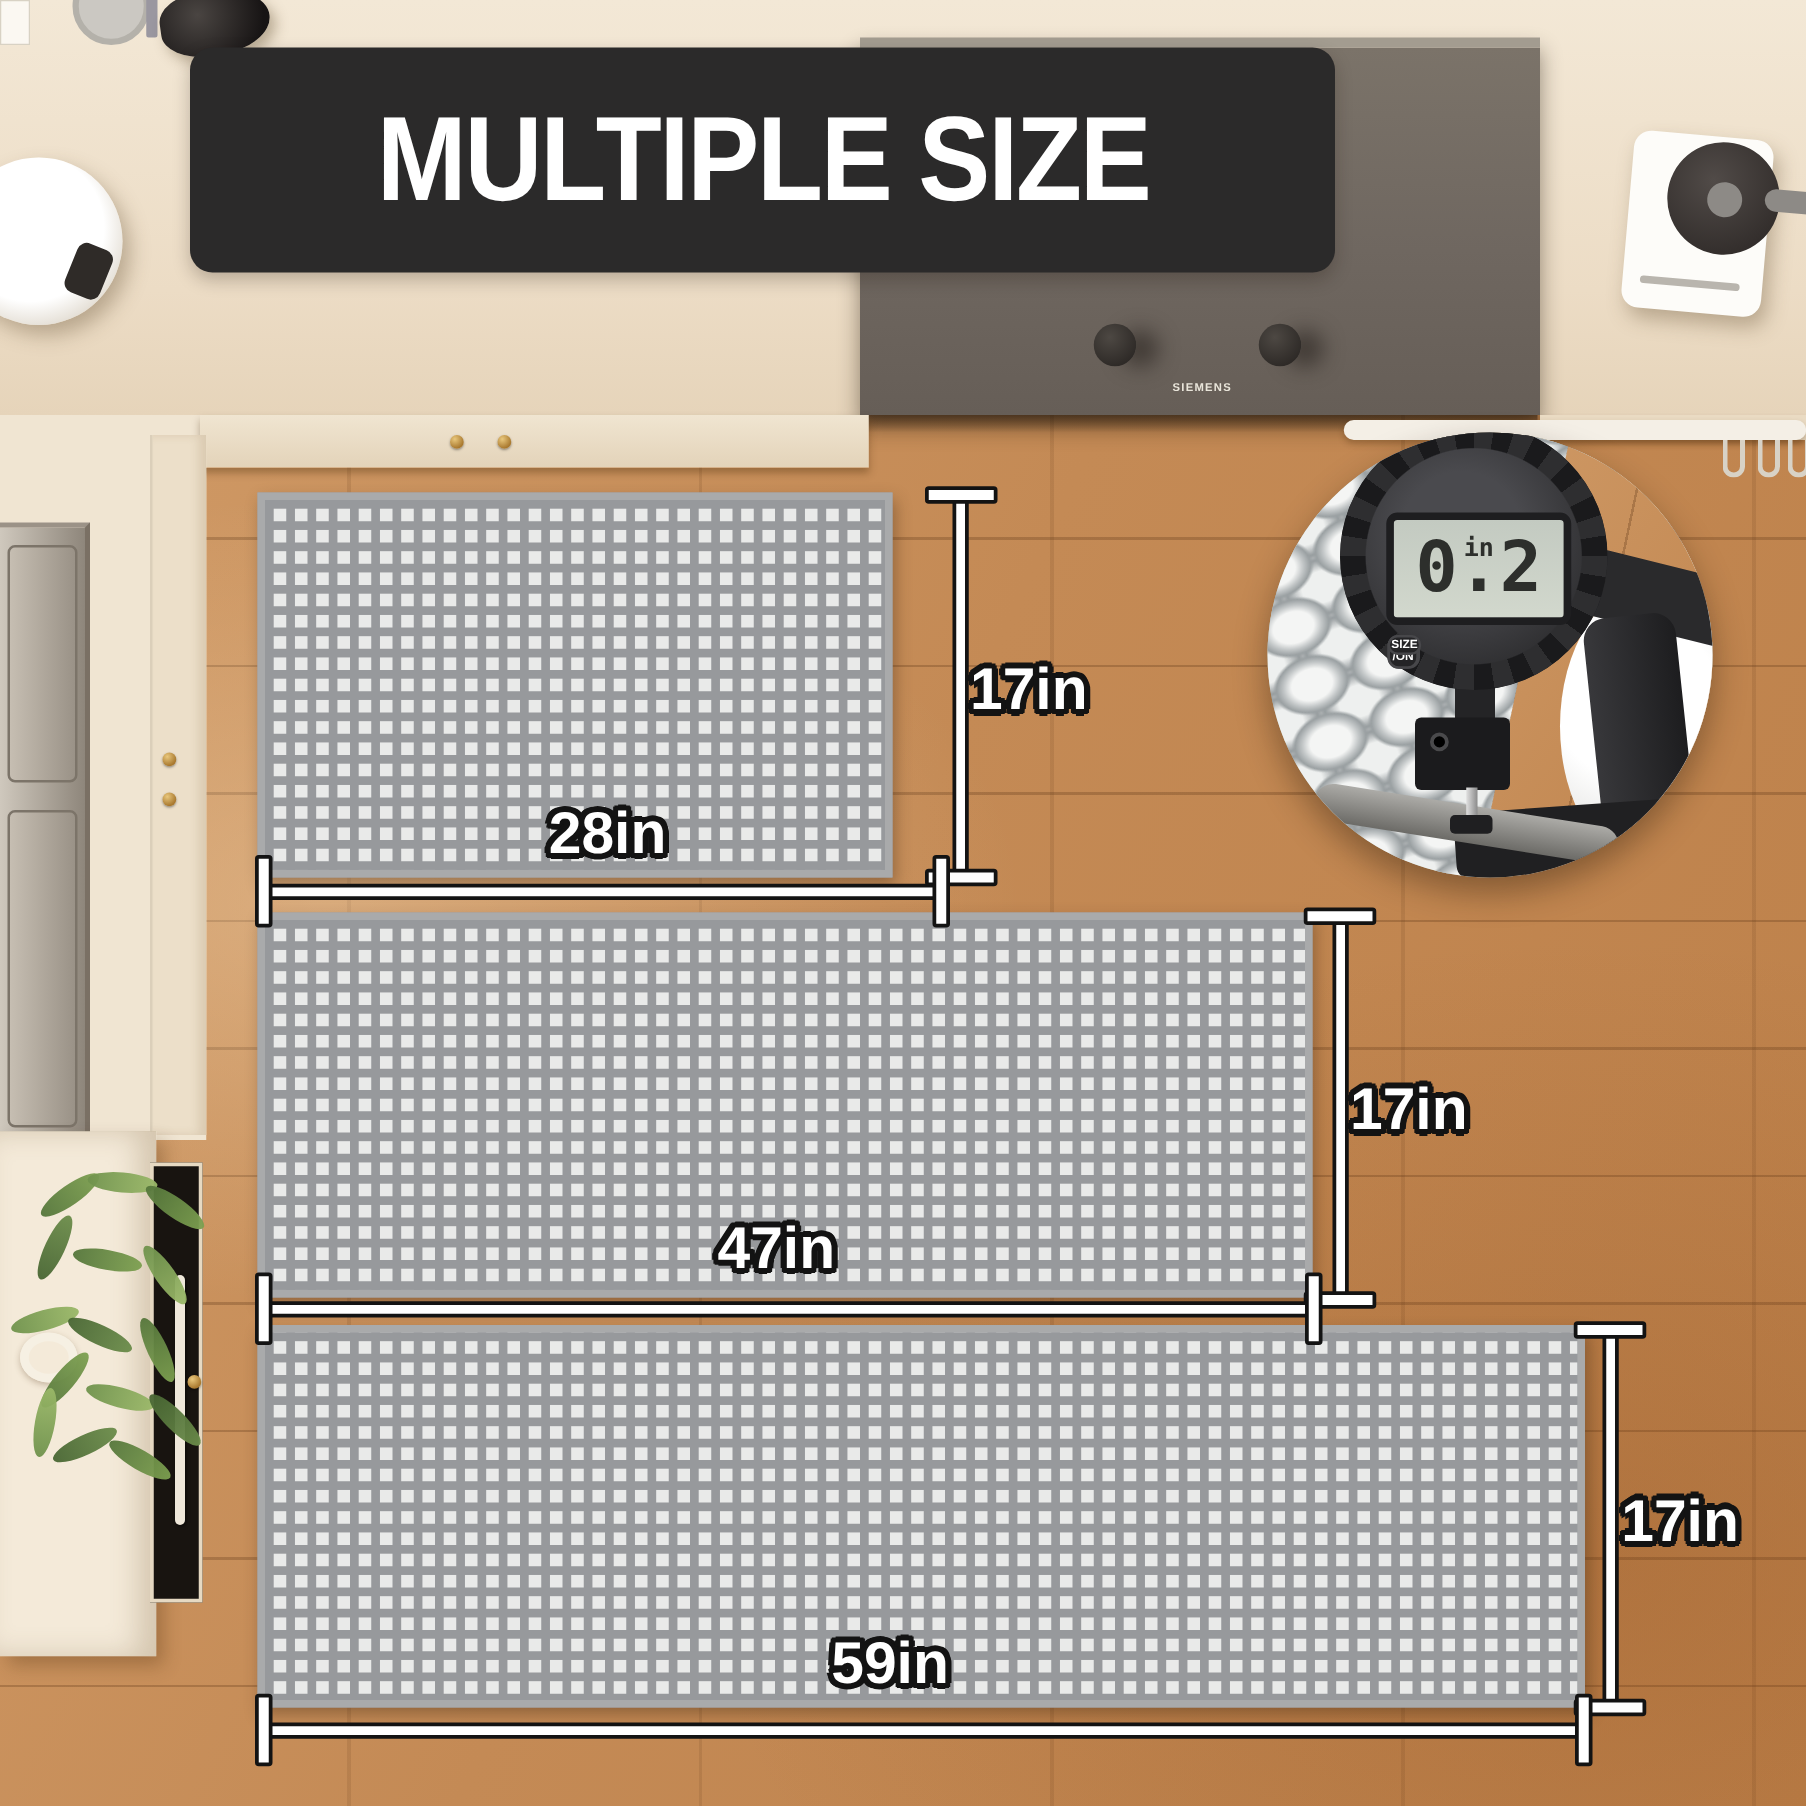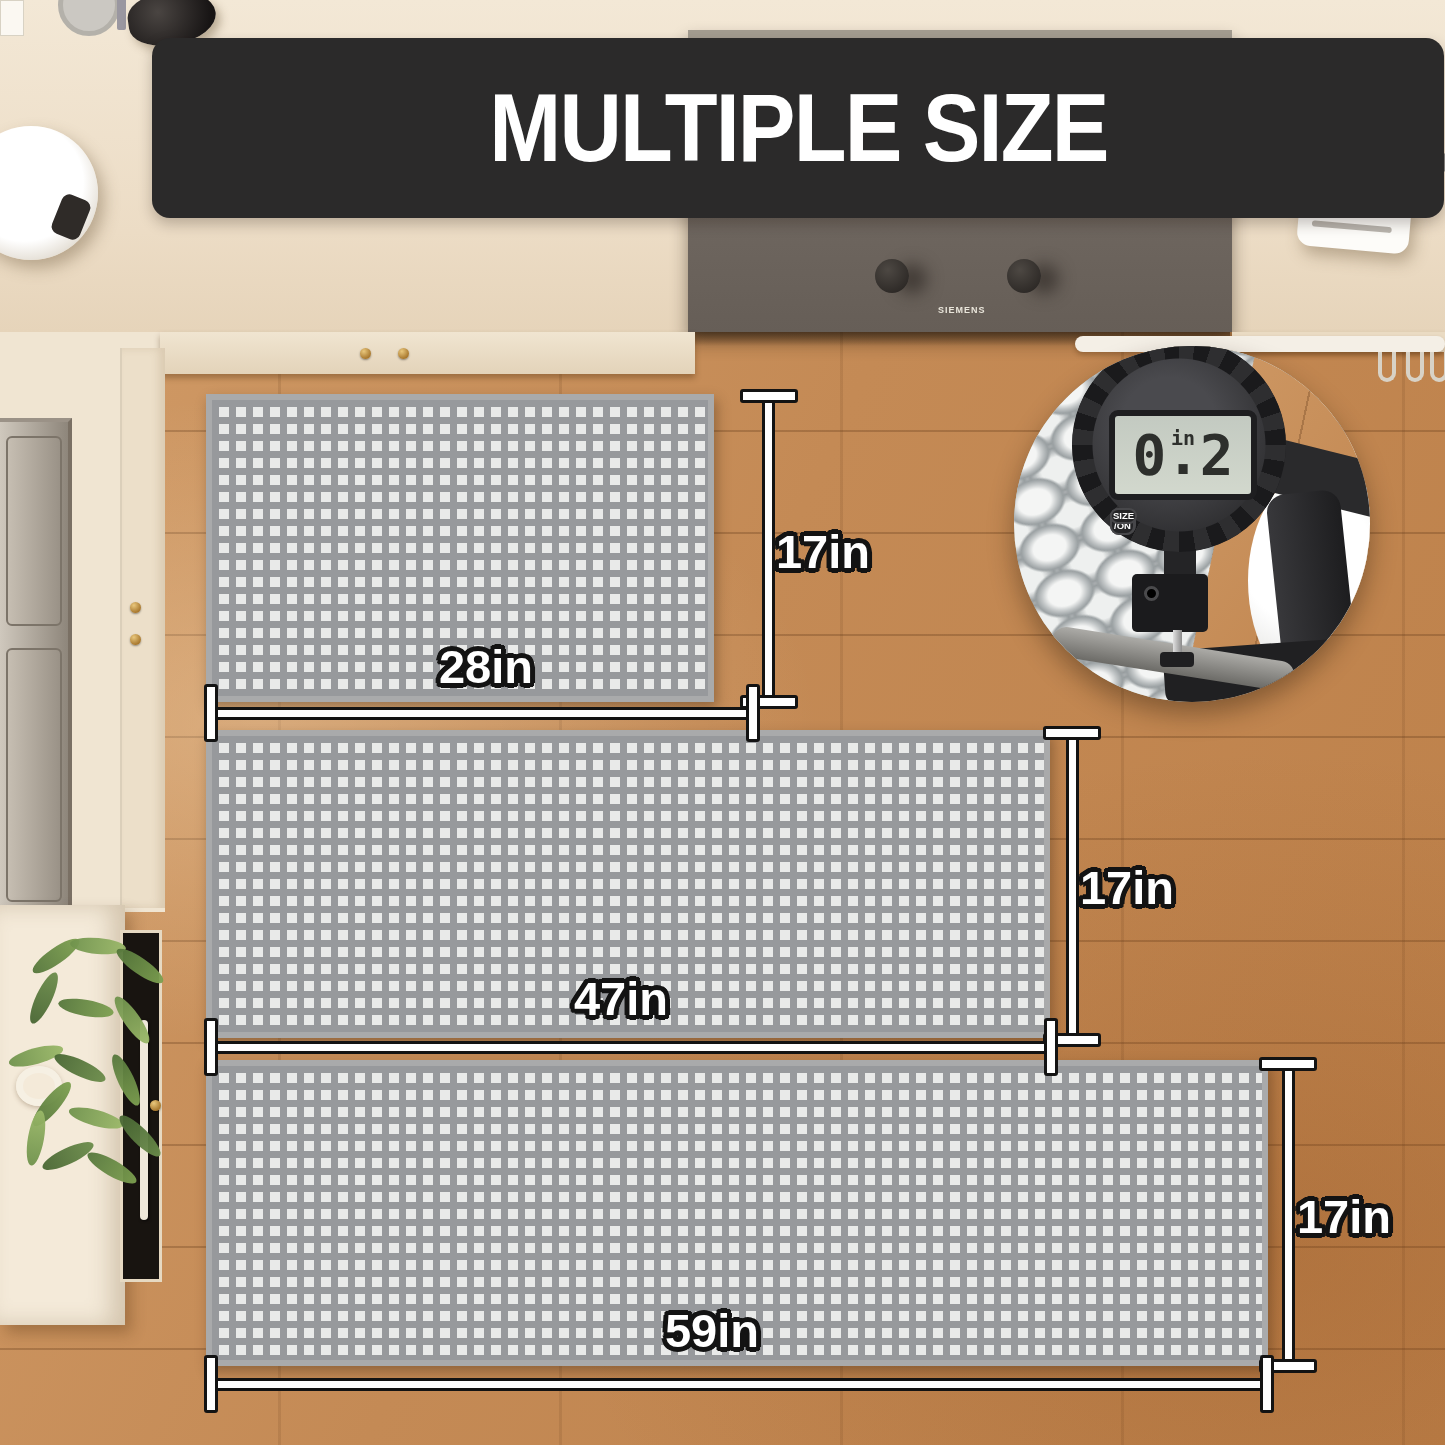--- a/index.html
+++ b/index.html
@@ -32,21 +32,21 @@
     background:linear-gradient(180deg,#7b7369 0%,#6f6760 55%,#665e57 100%);
     border-top:8px solid #a39c90;box-shadow:0 10px 16px rgba(30,20,8,.45);}
   .cooktop-knob{width:34px;height:34px;border-radius:50%;
     background:radial-gradient(circle at 38% 32%,#4d4843,#2e2a27 75%);
     box-shadow:20px 3px 16px -2px rgba(35,30,25,.55);}
   .cooktop-brand{color:#e9e5da;font-size:9px;letter-spacing:1px;font-weight:bold;}
   .cooktop-shadow{left:690px;top:332px;width:540px;height:14px;z-index:3;
     background:linear-gradient(180deg,rgba(25,18,10,.5),transparent);}
 
   
-  .banner{left:152px;top:38px;width:1292px;height:180px;z-index:8;background:#2b2a2a;
+  .banner{left:152px;top:38px;width:916px;height:180px;z-index:8;background:#2b2a2a;
     border-radius:18px;display:flex;flex-direction:column;align-items:center;justify-content:center;
     box-shadow:0 6px 14px rgba(30,20,10,.25);position:absolute;}
   .banner-title{position:static;color:#fff;font-weight:800;font-size:96px;line-height:1.02;
     letter-spacing:-2px;display:inline-block;transform:scaleX(.9);white-space:nowrap;}
   .banner-subtitle{position:static;color:#fff;font-weight:bold;font-size:37px;margin-top:6px;white-space:nowrap;}
 
   
   .appliance{left:0;top:418px;width:72px;height:490px;z-index:3;
     background:linear-gradient(90deg,#cfc8bd,#8e867b);border-right:4px solid #7a7064;border-top:4px solid #9b9287;}
   .appl-panel{left:6px;width:56px;border:2px solid #7c7469;border-radius:6px;

